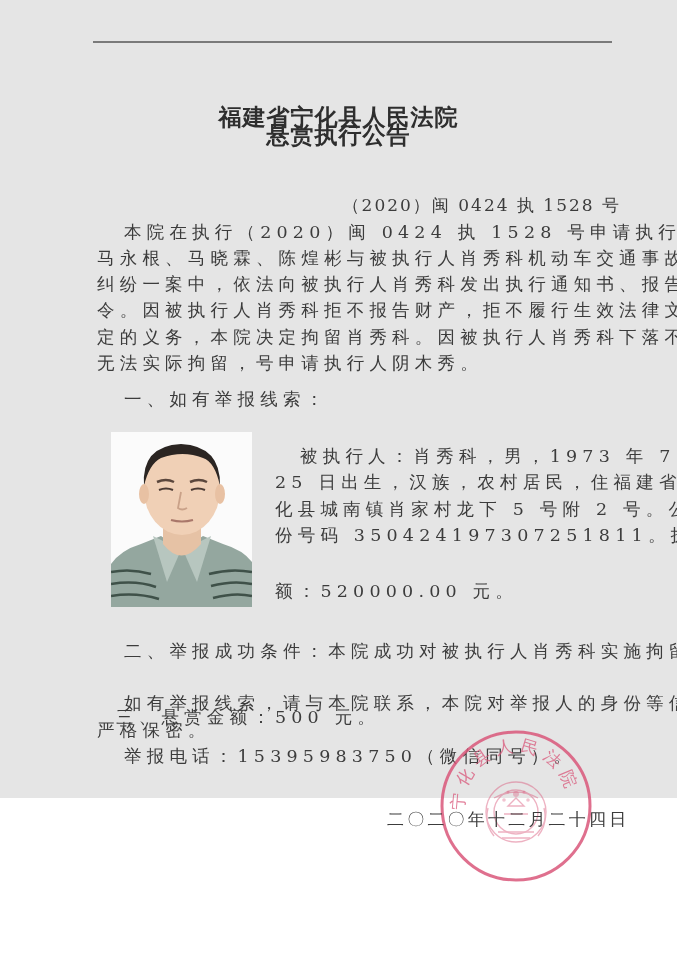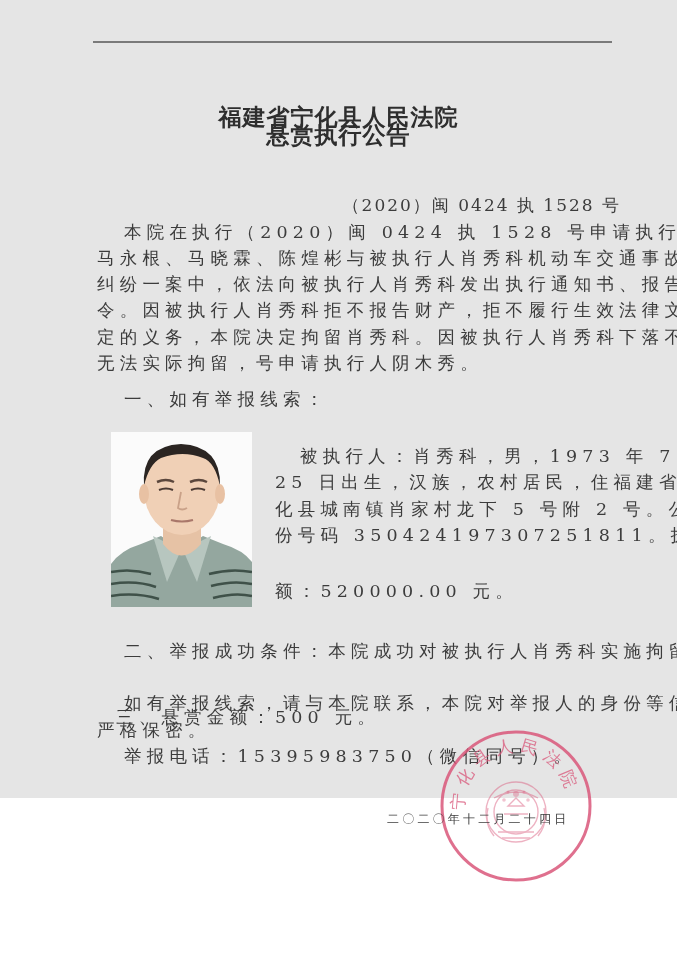--- a/index.html
+++ b/index.html
@@ -78,21 +78,21 @@
     top: 728px;
     width: 156px;
     height: 156px;
     pointer-events: none;
   }
   .date {
     position: absolute;
     left: 387px;
     top: 806px;
     font-family: "DejaVu Sans", "Liberation Sans", sans-serif;
-    font-size: 12px;
+    font-size: 17px;
     line-height: 26px;
     letter-spacing: 3.2px;
     color: #3c3c3c;
     white-space: nowrap;
   }
 </style>
 </head>
 <body>
 
 <div class="page">

